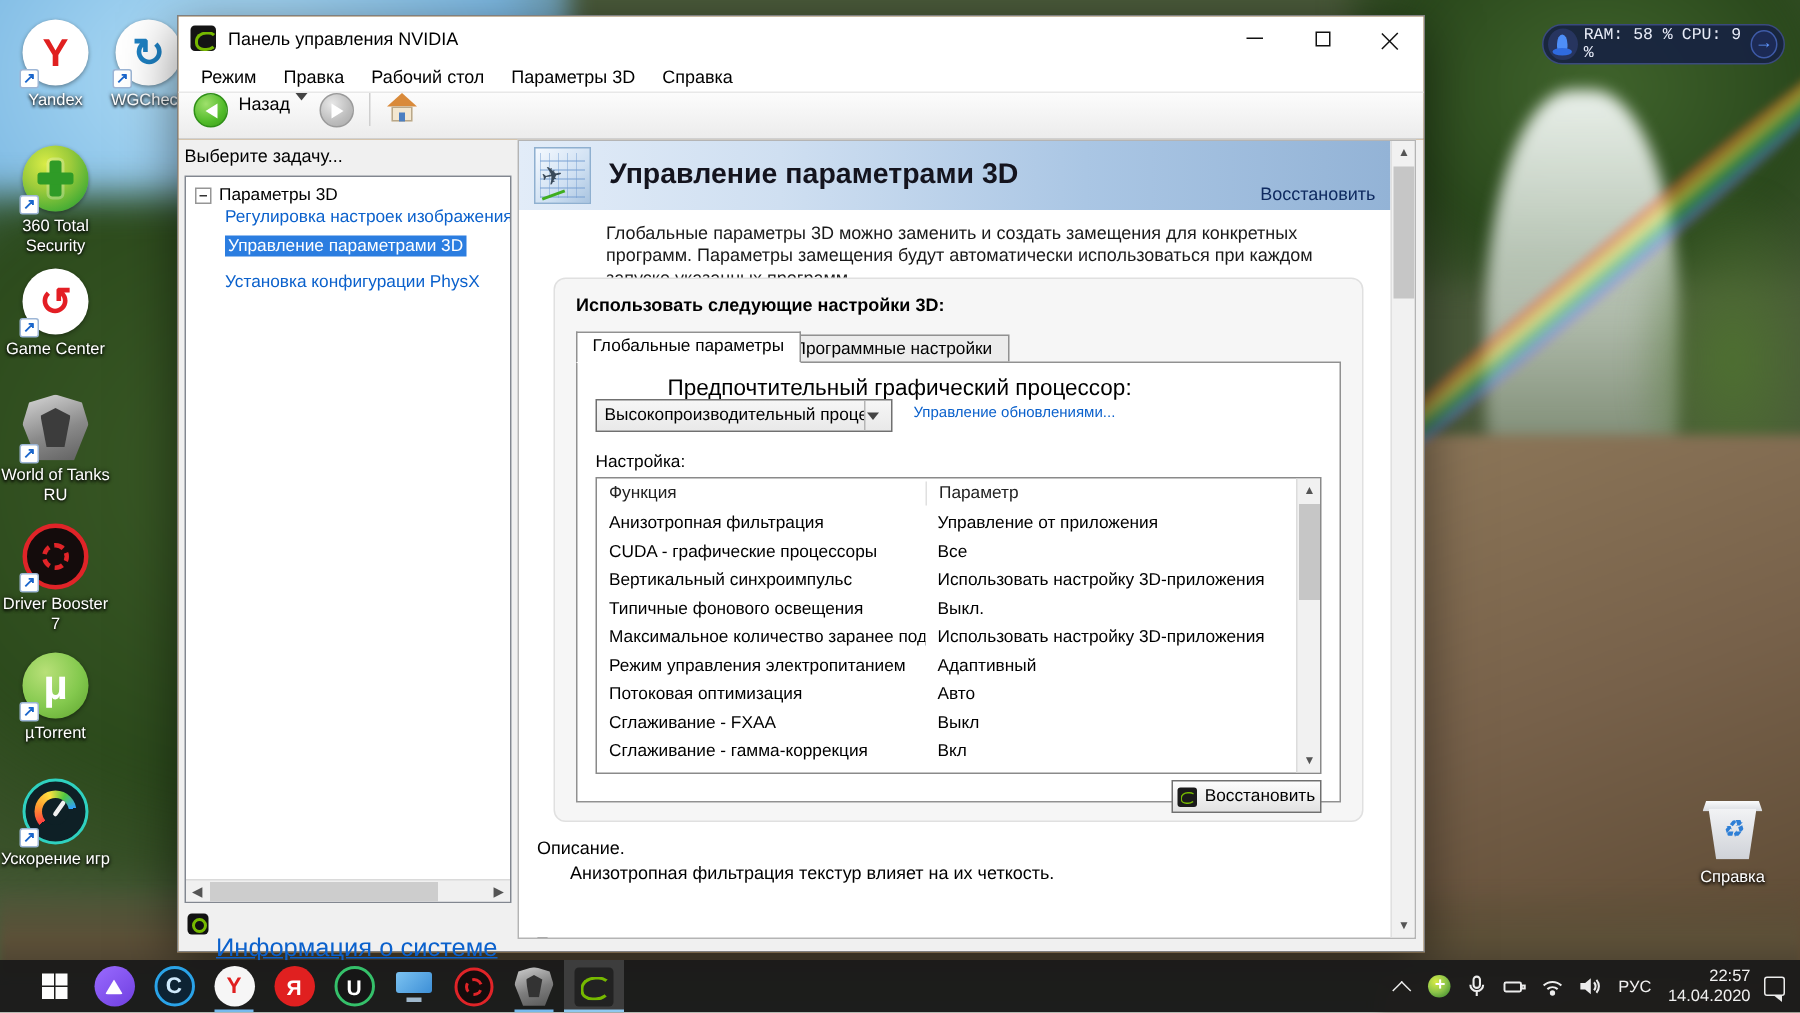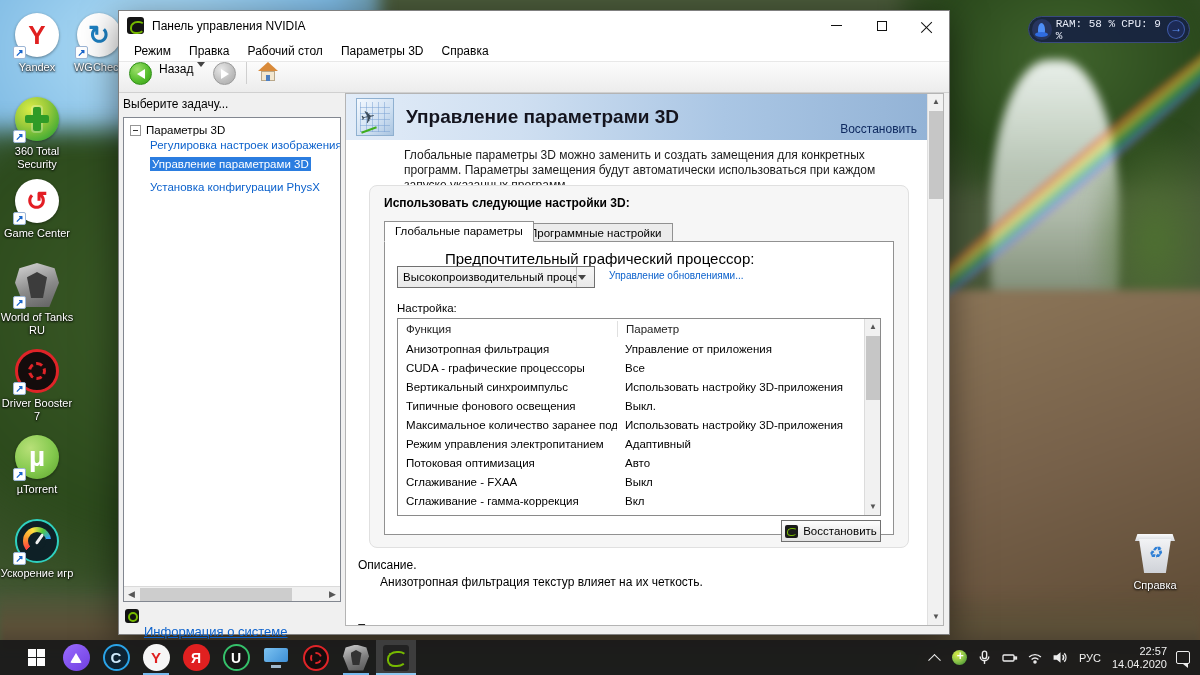--- a/index.html
+++ b/index.html
@@ -103,21 +103,21 @@
   .expander::after { content:""; position:absolute; left:2px; top:4px; width:5px; height:1px; background:#333; }
   .tree-item { display:block; margin:3px 0 3px 26px; font-size:11.5px; color:#0b61cc; white-space:nowrap; overflow:hidden; }
   .tree-item.sel { color:#fff; background:#2b7de0; display:inline-block; margin-left:26px; padding:1px 2px; }
   #tree-hscroll { position:absolute; left:0; right:0; bottom:0; height:15px; background:#f0f0f0; border-top:1px solid #dadada; }
   .hs-arrow { position:absolute; top:0; width:15px; height:15px; color:#555; font-size:9px; line-height:15px; text-align:center; }
   .hs-left { left:0; } .hs-right { right:0; }
   #tree-hthumb { position:absolute; left:16px; top:1px; width:152px; height:13px; background:#cdcdcd; }
   #sidebar-footer { position:absolute; left:2px; bottom:2px; height:20px; display:flex; align-items:center; gap:5px; }
   .info-ic { width:14px; height:14px; background:#111; border-radius:3px; position:relative; flex:none; }
   .info-ic::after { content:""; position:absolute; left:3px; top:3px; width:6px; height:6px; border:2px solid #76b900; border-radius:50%; }
-  #sysinfo-link { font-size:13px; color:#0b61cc; text-decoration:underline;margin-top:31px; }
+  #sysinfo-link { font-size:17px; color:#0b61cc; text-decoration:underline;margin-top:31px; }
 
   
   #main { left:226px; top:0; right:5px; bottom:8px; background:#fff; border:1px solid #b4b4b4; overflow:hidden; }
   #main-vscroll { position:absolute; right:0; top:0; width:16px; bottom:0; background:#f1f1f1; border-left:1px solid #e0e0e0; }
   .vs-arrow { position:absolute; left:0; width:16px; height:16px; color:#555; font-size:8px; text-align:center; line-height:16px; }
   #main-vthumb { position:absolute; left:1px; top:17px; width:14px; height:88px; background:#c6c6c6; }
 
   #headband { position:absolute; left:0; top:0; right:16px; height:46px;
     background:linear-gradient(90deg,#e2ecf8 0%,#cfdff1 30%,#aac6e4 65%,#93b3d6 100%); }
   #head-icon { position:absolute; left:10px; top:4px; width:38px; height:38px; background:linear-gradient(135deg,#f4f9ff 0%,#cfe0f2 60%,#a9c4e0 100%); border:1px solid #8fb0d0; position:absolute; }

